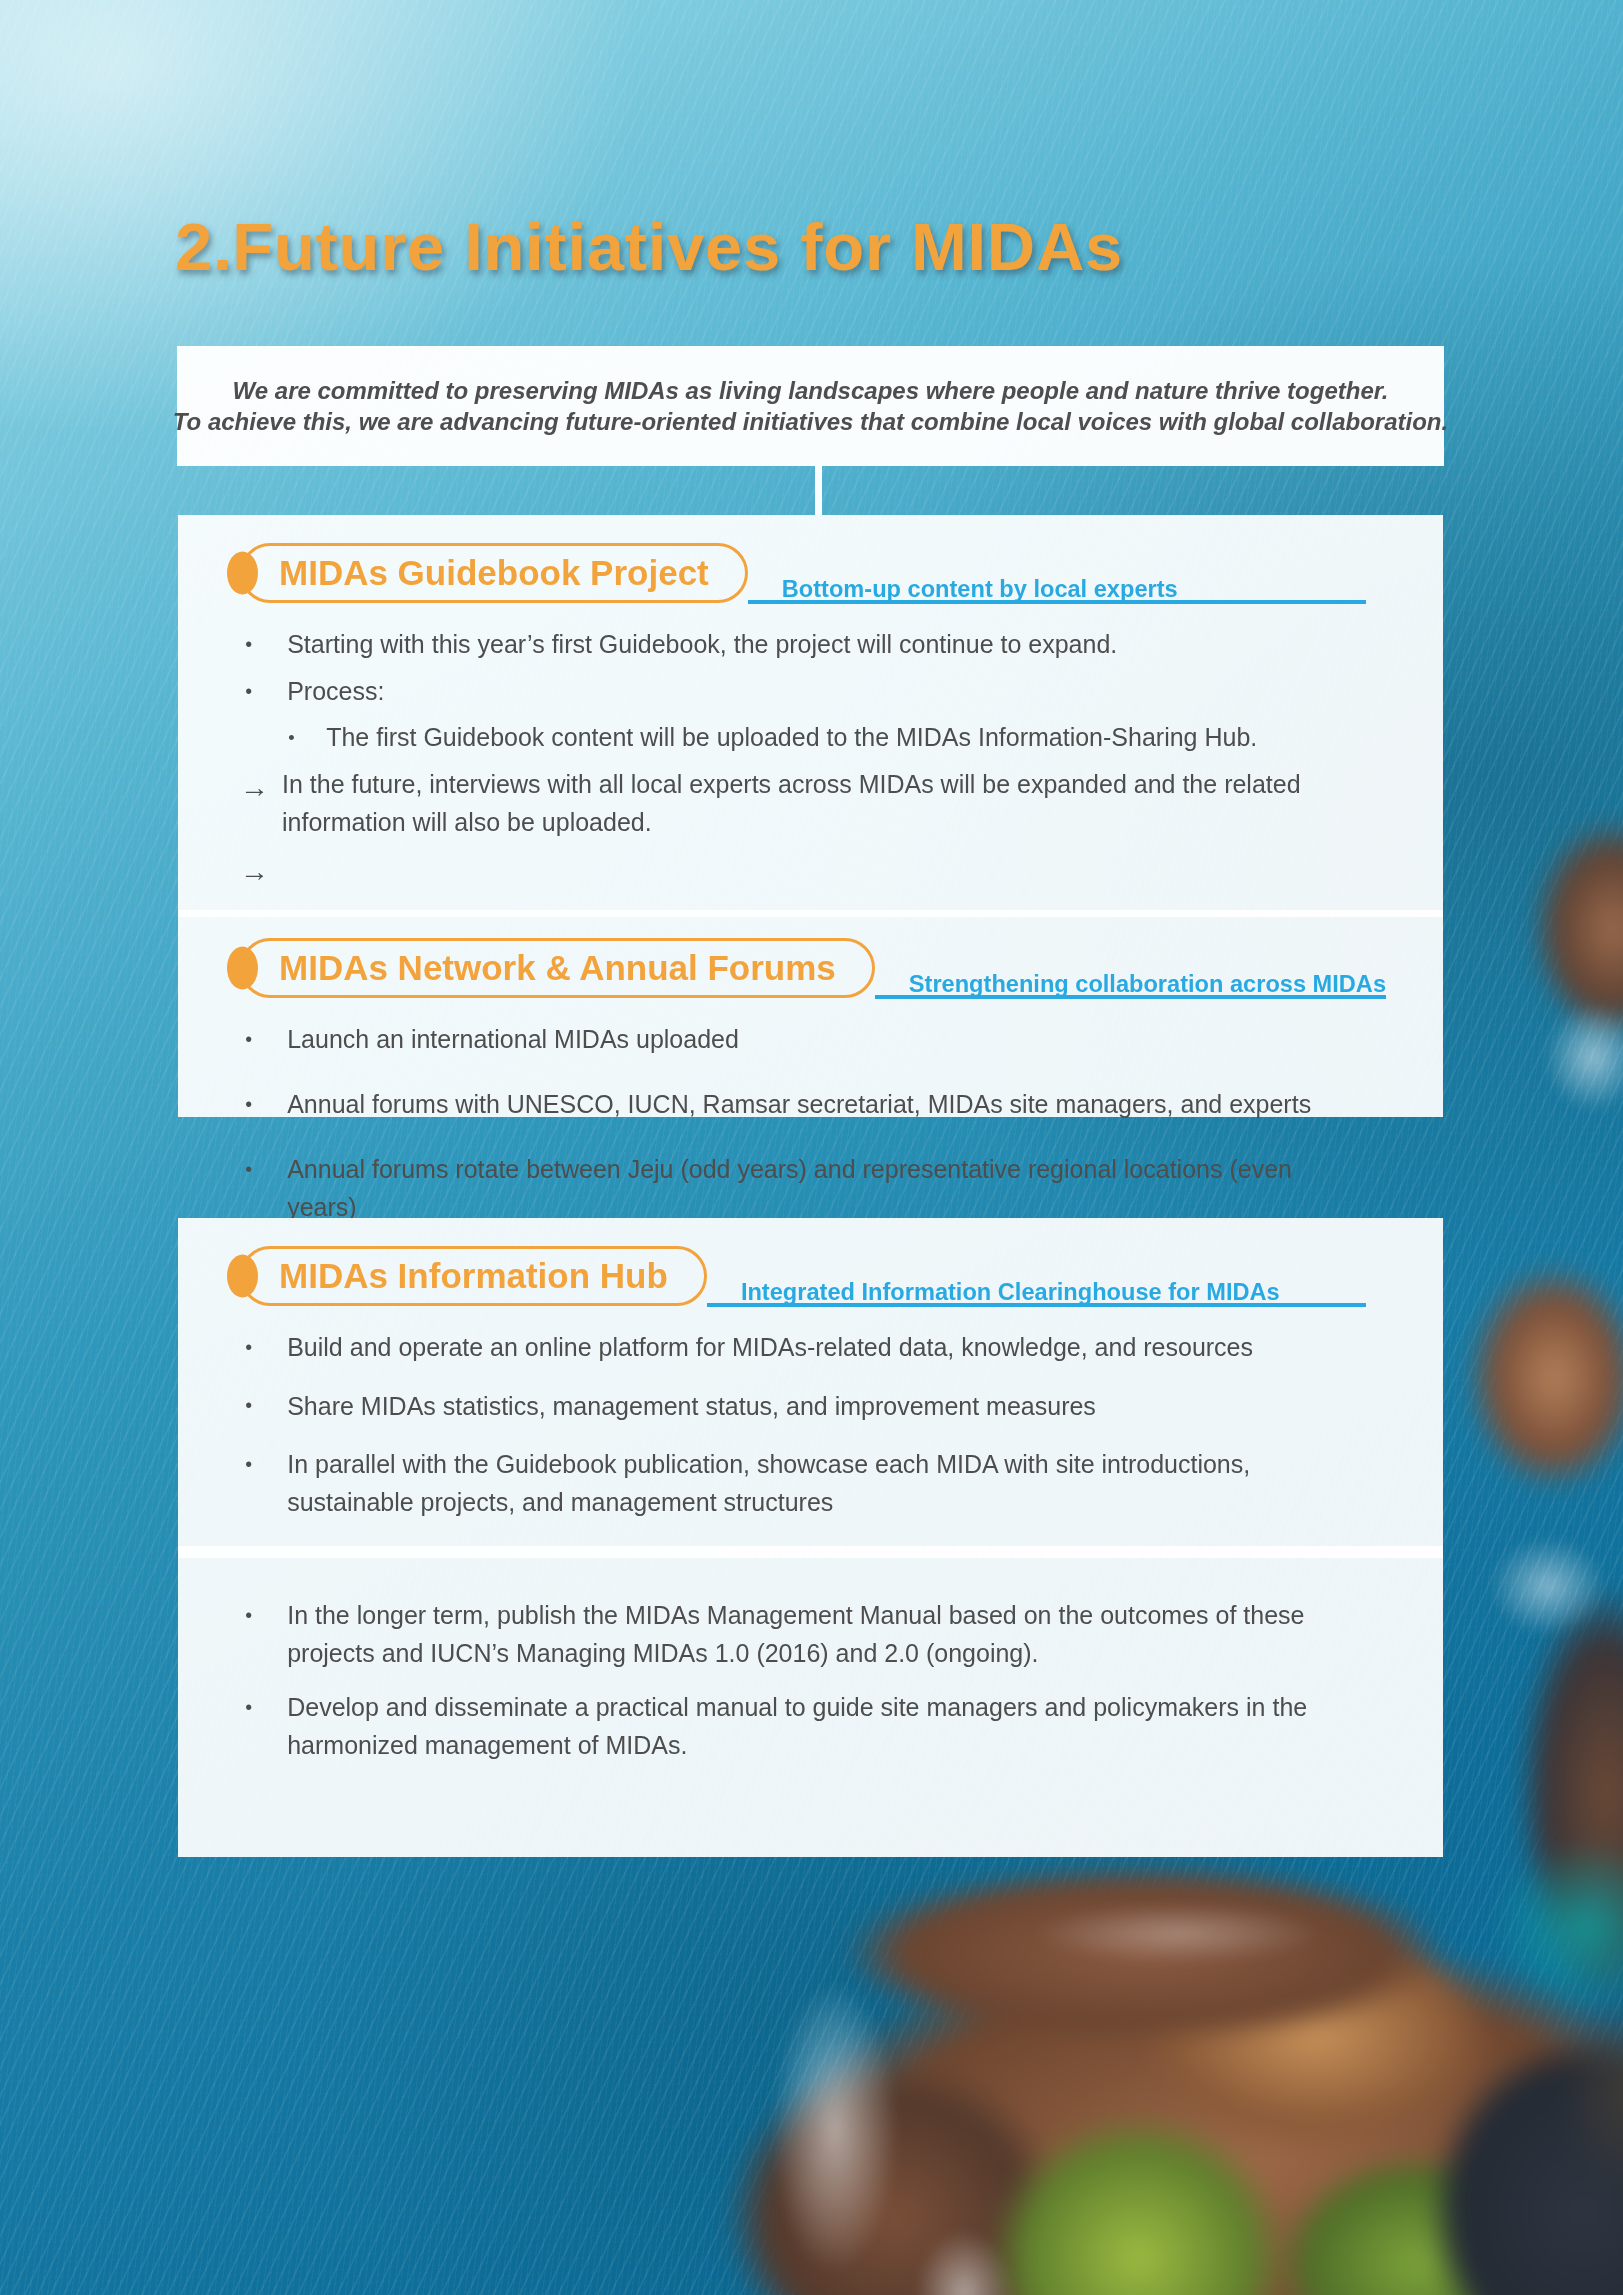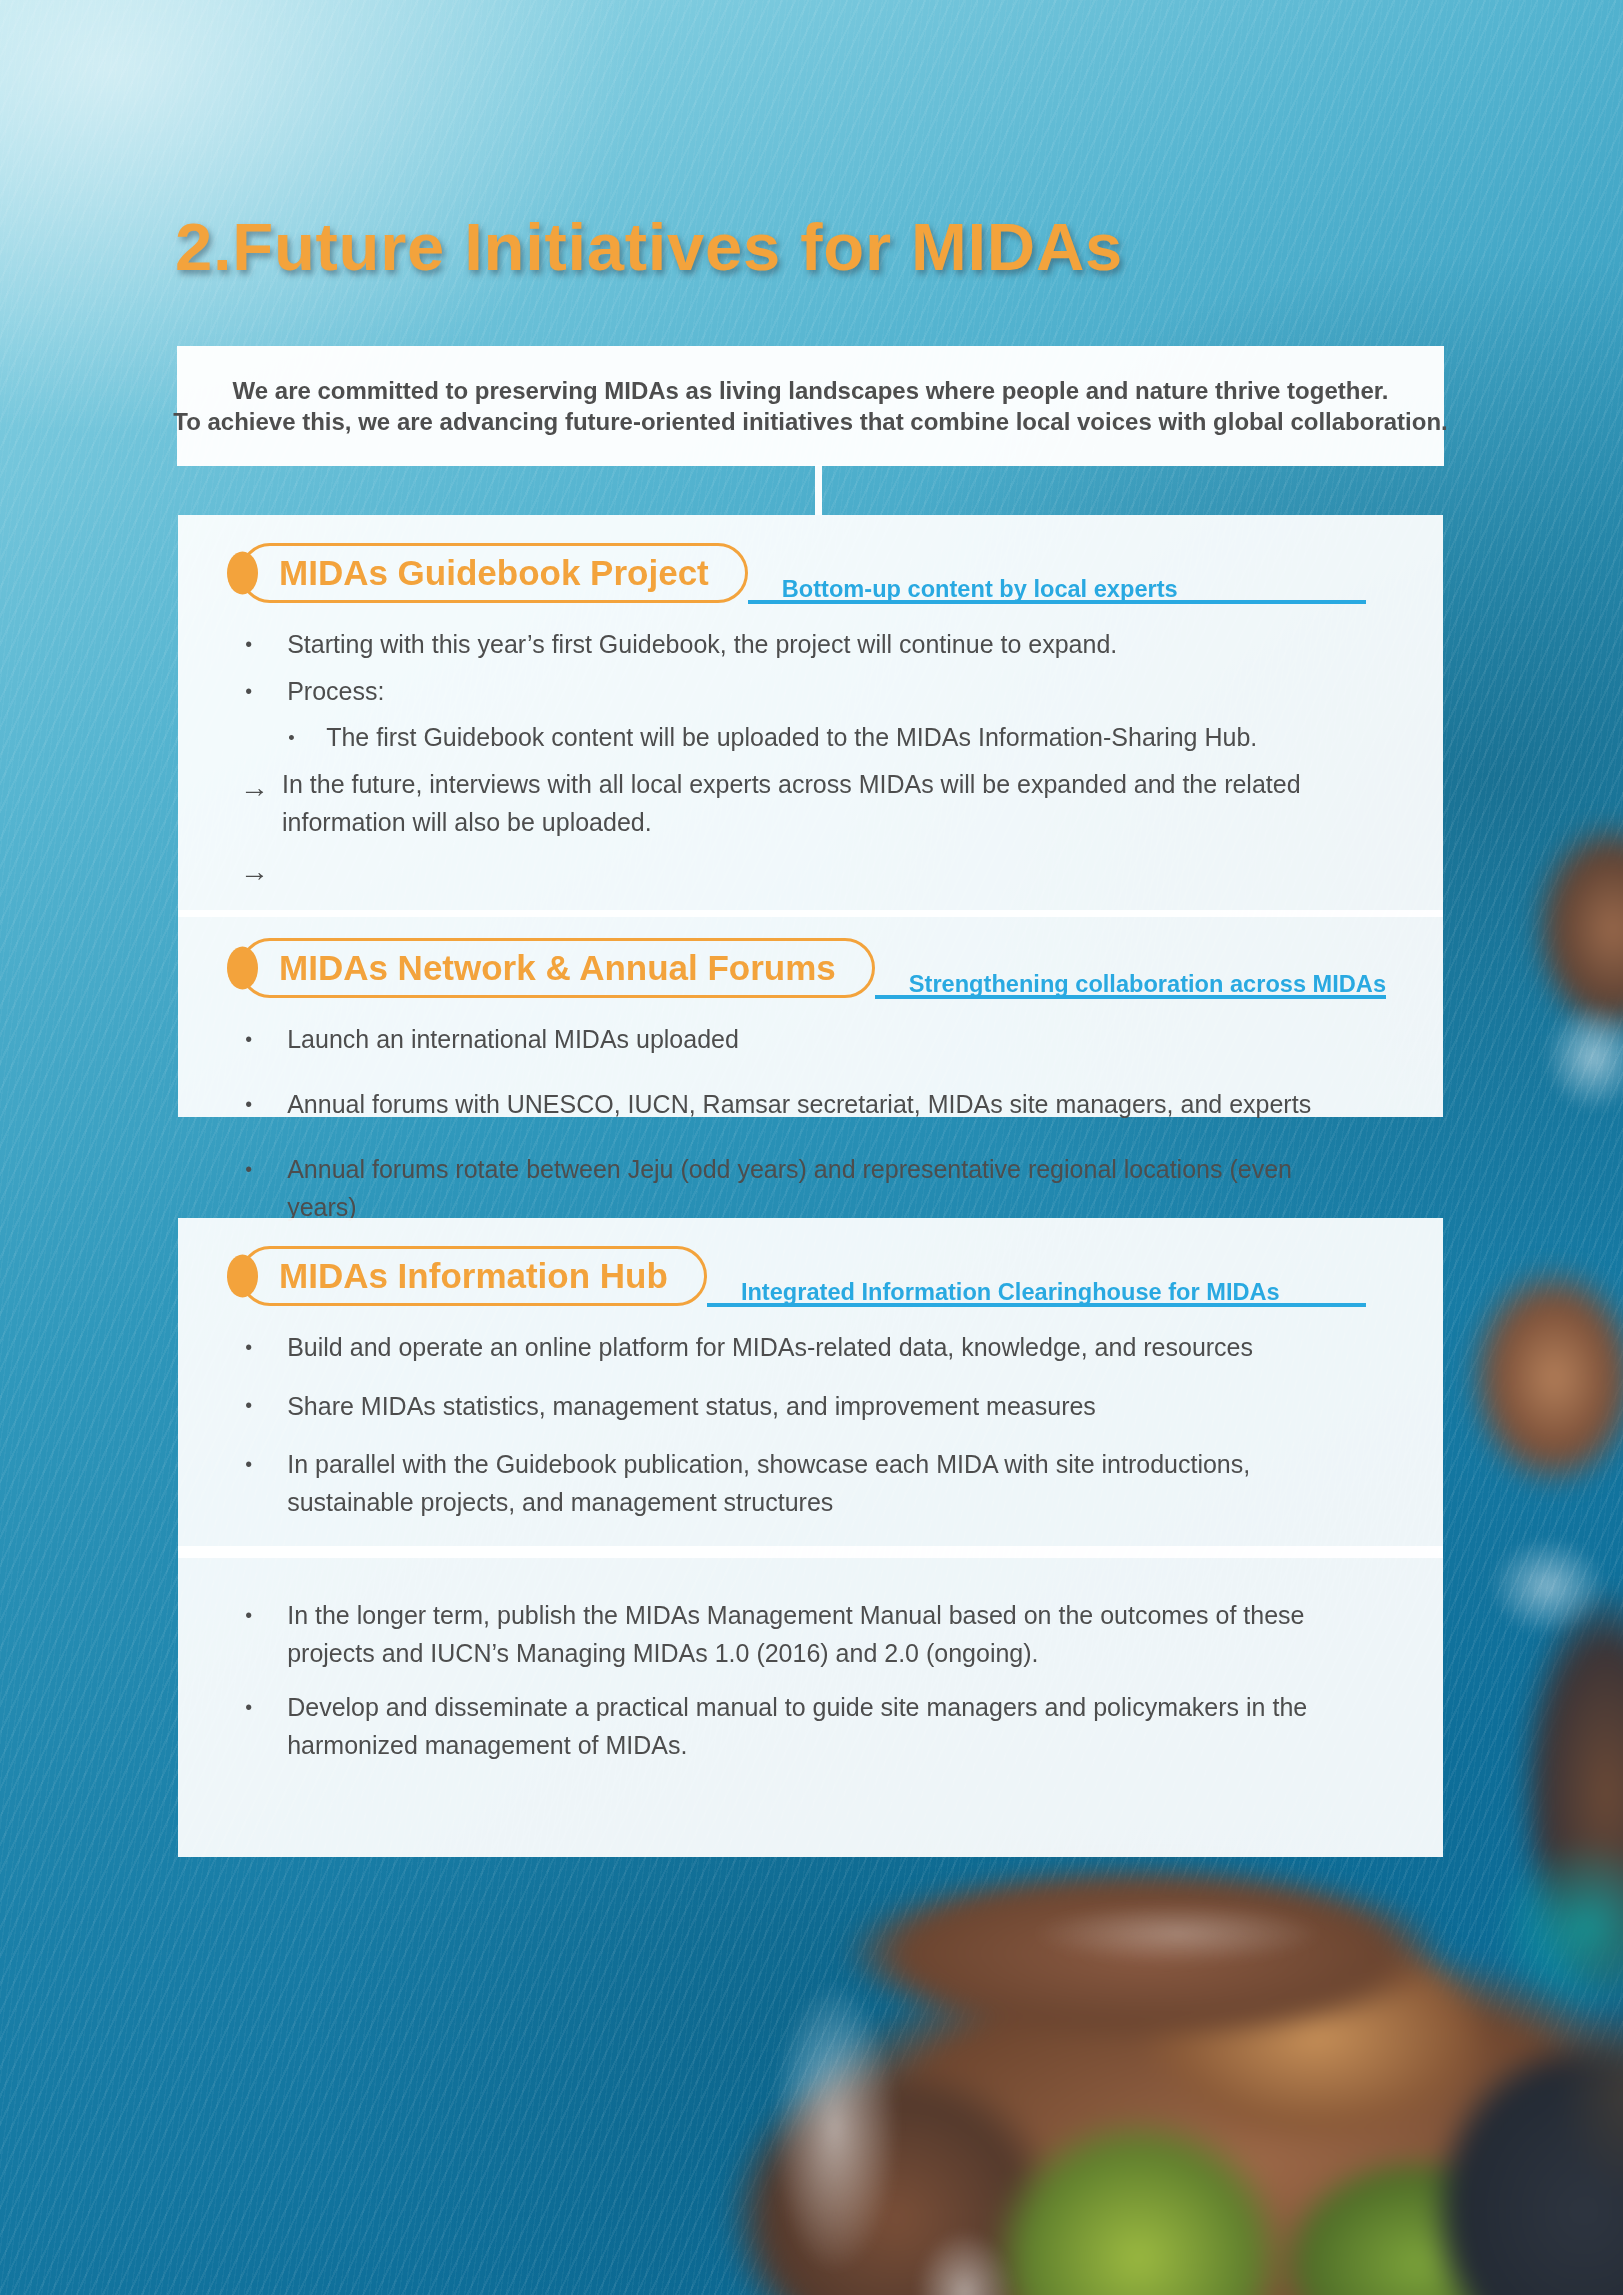--- a/index.html
+++ b/index.html
@@ -54,21 +54,21 @@
   .page-title{
     position:absolute;left:175px;top:208px;margin:0;
     font-size:67px;font-weight:bold;color:var(--orange);letter-spacing:0.7px;
     text-shadow:2.6px 3.9px 5.9px rgba(45,70,85,.5);
   }
 
   
   .intro-box{
     position:absolute;left:177px;top:346px;width:1267px;height:120px;box-sizing:border-box;
     background:rgba(255,255,255,.97);
-    display:flex;flex-direction:column;justify-content:center;align-items:center;gap:3px;
+    display:flex;flex-direction:column;justify-content:center;align-items:center;gap:3px;font-style:italic;
   }
   .intro-line{font-size:24px;font-weight:bold;color:#4e4e4e;white-space:nowrap;}
   .connector{position:absolute;left:815px;top:465px;width:7.2px;height:50px;background:rgba(255,255,255,.97);}
 
   
   .card{
     position:absolute;left:178px;width:1265px;box-sizing:border-box;
     background:rgba(255,255,255,.93);
     padding:27.5px 77px 0 62px;
   }

